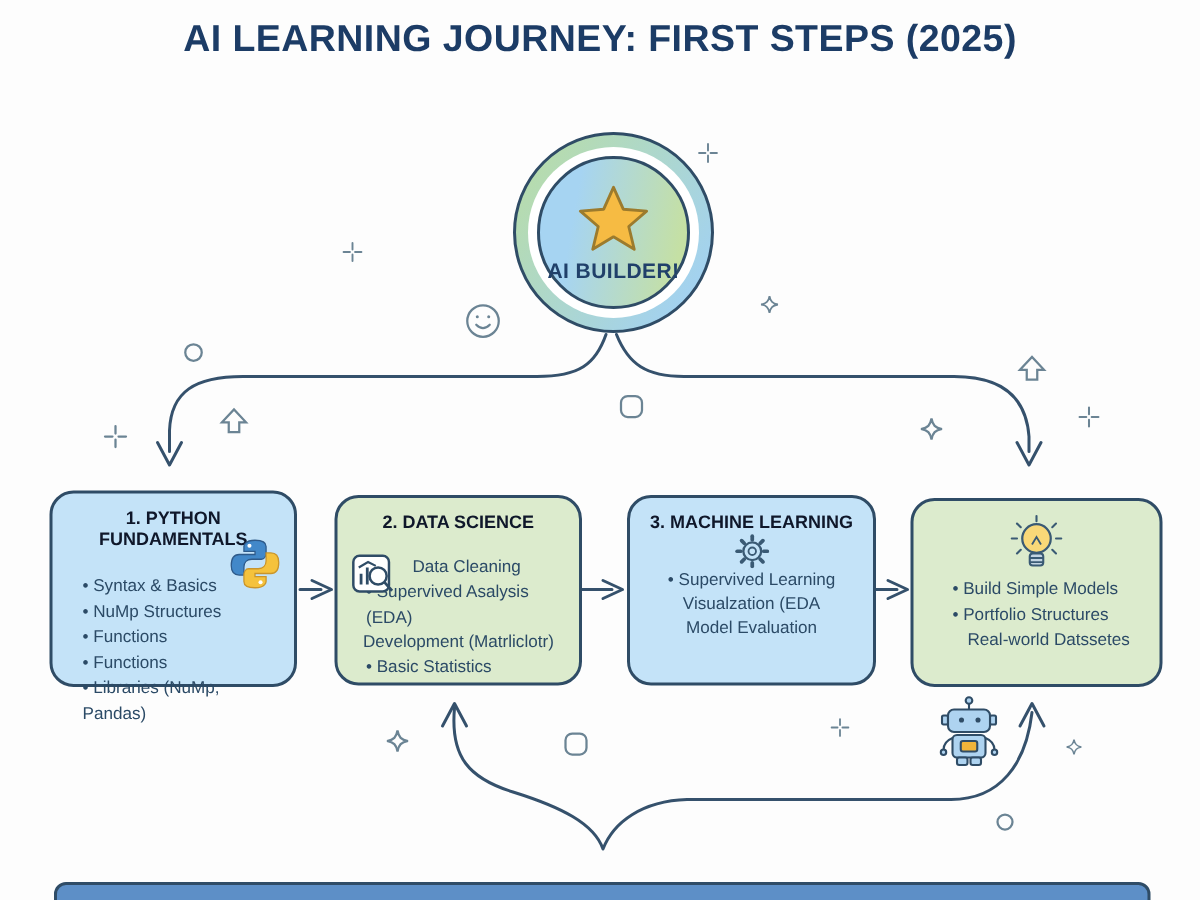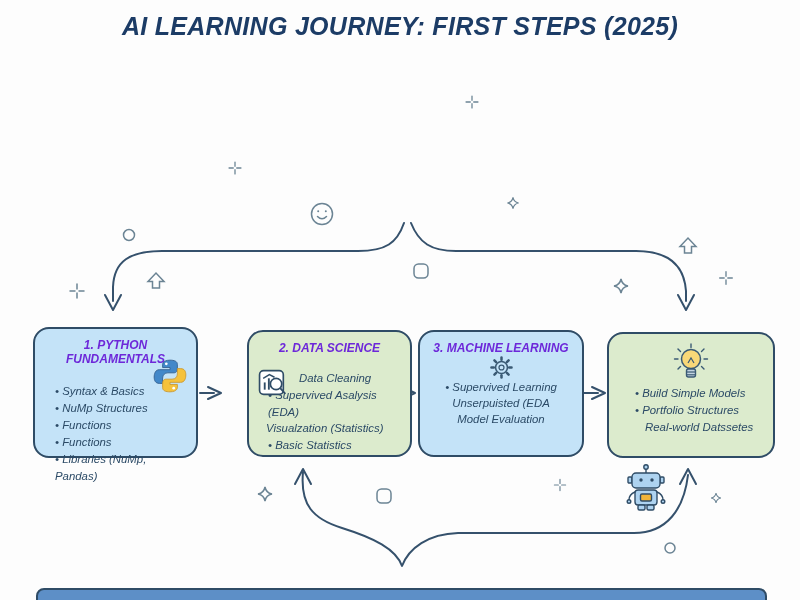--- a/index.html
+++ b/index.html
@@ -1,39 +1,39 @@
 <!DOCTYPE html>
 <html><head>
 <meta charset="utf-8">
 <style>
   html,body{margin:0;padding:0;}
   body{font-family:"Liberation Sans", sans-serif; background:#ffffff;}
-  #canvas{position:relative;width:800px;height:600px;background:#fdfdfd;overflow:hidden;font-style:italic;}
+  #canvas{position:relative;width:800px;height:600px;background:#fdfdfd;overflow:hidden;}
   #connector-layer{position:absolute;left:0;top:0;z-index:1;}
   .page-title{position:absolute;left:0;right:0;top:12px;margin:0;text-align:center;
     font-size:25px;font-weight:bold;letter-spacing:.3px;color:#1c3c66;z-index:3;}
   
   .badge{position:absolute;left:342px;top:88px;width:134px;height:134px;z-index:3;}
   .badge-ring{width:134px;height:134px;border-radius:50%;border:2px solid #2f4c66;box-sizing:border-box;
     background:linear-gradient(125deg,#b7dcab 10%,#a3d2ef 85%);display:flex;align-items:center;justify-content:center;}
   .badge-gap{width:114px;height:114px;border-radius:50%;background:#ffffff;display:flex;align-items:center;justify-content:center;}
   .badge-core{width:102px;height:102px;border-radius:50%;border:2px solid #2f4c66;box-sizing:border-box;
     background:linear-gradient(100deg,#a6d4f2 25%,#c5e0a4 90%);display:flex;flex-direction:column;align-items:center;justify-content:center;}
   .badge-label{font-size:14px;font-weight:bold;color:#20406a;letter-spacing:.3px;margin-top:2px;}
   
   .step-box{position:absolute;border:2px solid #2f4c66;border-radius:16px;box-sizing:border-box;
     padding:7px 8px;z-index:2;color:#2b4a66;}
   .box-blue{background:#c4e3f8;}
   .box-green{background:#dcebcd;}
-  .step-title{font-size:12px;font-weight:bold;color:#6d28d9;text-align:center;line-height:14px;margin:2px 0 0 0;}
+  .step-title{font-size:12px;font-weight:bold;color:#0f172a;text-align:center;line-height:14px;margin:2px 0 0 0;}
   .step-items{font-size:11.4px;line-height:17px;font-weight:normal;}
   #box1{left:33px;top:327px;width:165px;height:131px;}
   #box1 .step-items{margin-top:17px;padding-left:12px;}
   #box1 .py-icon{position:absolute;right:7px;top:28px;}
-  #box2{left:223px;top:330px;width:165px;height:127px;margin-left:24px;}
+  #box2{left:223px;top:330px;width:165px;height:127px;}
   #box2 .chart-icon{position:absolute;left:9px;top:37px;}
   #box2 .line-first{margin:15px 0 0 42px;}
   #box2 .line-rest{padding-left:11px;line-height:16.5px;}
   #box2 .indent{padding-left:9px;}
   #box3{left:418px;top:330px;width:166px;height:127px;}
   #box3 .gear-wrap{text-align:center;margin-top:1px;height:23px;}
   #box3 .step-items{text-align:center;line-height:16px;}
   #box4{left:607px;top:332px;width:168px;height:126px;}
   #box4 .bulb-wrap{text-align:center;margin-top:2px;height:42px;}
   #box4 .step-items{padding-left:18px;line-height:17px;}
@@ -122,20 +122,32 @@
       <circle cx="5" cy="38.5" r="1.8" fill="#aed3f0"></circle>
       <path d="M33 29 C38 31 39 34 39 37" fill="none"></path>
       <circle cx="39" cy="38.5" r="1.8" fill="#aed3f0"></circle>
       <rect x="11" y="27" width="22" height="15" rx="3" fill="#aed3f0"></rect>
       <rect x="16.5" y="31" width="11" height="7" rx="1.5" fill="#f0b43a"></rect>
       <rect x="14" y="42" width="7" height="5" rx="1.5" fill="#aed3f0"></rect>
       <rect x="23" y="42" width="7" height="5" rx="1.5" fill="#aed3f0"></rect>
     </g>
   </svg>
 
+  <div class="badge">
+    <div class="badge-ring">
+      <div class="badge-gap">
+        <div class="badge-core">
+          <svg width="52" height="48" viewBox="0 0 52 50">
+            <path d="M26 3 L32.8 18.2 L49 19.5 L36.6 30.2 L40.4 46 L26 37.4 L11.6 46 L15.4 30.2 L3 19.5 L19.2 18.2 Z" fill="#f6bb43" stroke="#9c7b2d" stroke-width="2" stroke-linejoin="round"></path>
+          </svg>
+          <div class="badge-label">AI BUILDER!</div>
+        </div>
+      </div>
+    </div>
+  </div>
 
   <div id="box1" class="step-box box-blue">
     <div class="step-title">1. PYTHON FUNDAMENTALS</div>
     <svg class="py-icon" width="38" height="38" viewBox="0 0 36 36">
       <path d="M18 3 C11 3 11 7 11 7 L11 10 L18 10 L18 12 L8 12 C4 12 3 16 3 19 C3 22 4 25 8 25 L11 25 L11 20 C11 17 13 15 16 15 L22 15 C24 15 25 13 25 11 L25 7 C25 4 22 3 18 3 Z" fill="#4288c9" stroke="#2e5a8a" stroke-width="0.8"></path>
       <path d="M18 33 C25 33 25 29 25 29 L25 26 L18 26 L18 24 L28 24 C32 24 33 20 33 17 C33 14 32 11 28 11 L25 11 L25 16 C25 19 23 21 20 21 L14 21 C12 21 11 23 11 25 L11 29 C11 32 14 33 18 33 Z" fill="#f5c23c" stroke="#c9952c" stroke-width="0.8"></path>
       <circle cx="14.5" cy="6.5" r="1.3" fill="#ffffff"></circle>
       <circle cx="21.5" cy="29.5" r="1.3" fill="#ffffff"></circle>
     </svg>
     <div class="step-items">
@@ -153,21 +165,21 @@
       <rect x="1.5" y="1.5" width="23" height="23" rx="4" fill="#ffffff" stroke="#2f4c66" stroke-width="1.6"></rect>
       <line x1="6.5" y1="20" x2="6.5" y2="13" stroke="#2f4c66" stroke-width="1.8"></line>
       <line x1="10.5" y1="20" x2="10.5" y2="9" stroke="#2f4c66" stroke-width="1.8"></line>
       <path d="M5 9 L11 5.5 L16 8" fill="none" stroke="#2f4c66" stroke-width="1.4"></path>
       <circle cx="17.5" cy="14.5" r="5.5" fill="#ffffff" stroke="#2f4c66" stroke-width="1.6"></circle>
       <line x1="21.5" y1="18.5" x2="26.5" y2="24" stroke="#2f4c66" stroke-width="1.8"></line>
     </svg>
     <div class="step-items">
       <div class="line-first">Data Cleaning</div>
       <div class="line-rest">• Supervived Asalysis (EDA)</div>
-      <div class="line-rest indent">Visualzation (Statistics)</div>
+      <div class="line-rest indent">Development (Matrliclotr)</div>
       <div class="line-rest">• Basic Statistics</div>
     </div>
   </div>
 
   <div id="box3" class="step-box box-blue">
     <div class="step-title">3. MACHINE LEARNING</div>
     <div class="gear-wrap">
       <svg width="23" height="23" viewBox="0 0 24 24">
         <g stroke="#3a5a74" stroke-width="2.6" stroke-linecap="round">
           <line x1="12" y1="1.5" x2="12" y2="4"></line>
@@ -178,21 +190,21 @@
             <line x1="17.6" y1="17.6" x2="19.4" y2="19.4"></line>
           <line x1="4.6" y1="19.4" x2="6.4" y2="17.6"></line>
             <line x1="17.6" y1="6.4" x2="19.4" y2="4.6"></line>
         </g>
         <circle cx="12" cy="12" r="6.2" fill="#c4e3f8" stroke="#3a5a74" stroke-width="1.6"></circle>
         <circle cx="12" cy="12" r="2.6" fill="none" stroke="#3a5a74" stroke-width="1.3"></circle>
       </svg>
     </div>
     <div class="step-items">
       <div>• Supervived Learning</div>
-      <div>Unserpuisted (EDA</div>
+      <div>Visualzation (EDA</div>
       <div>Model Evaluation</div>
     </div>
   </div>
 
   <div id="box4" class="step-box box-green">
     <div class="bulb-wrap">
       <svg width="42" height="40" viewBox="0 0 42 40">
         <g stroke="#3a5a74" stroke-width="1.4" stroke-linecap="round">
           <line x1="21" y1="1" x2="21" y2="4.5"></line>
           <line x1="8" y1="6" x2="10.5" y2="8.5"></line>

